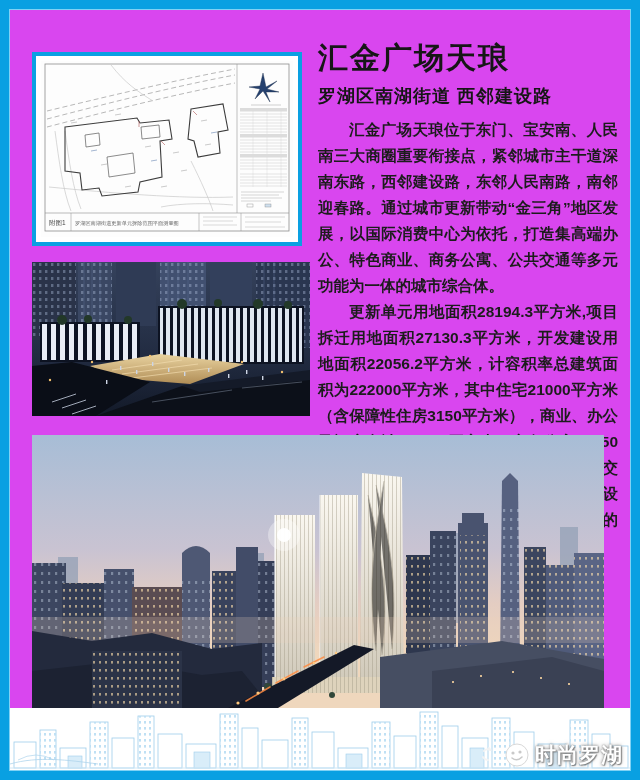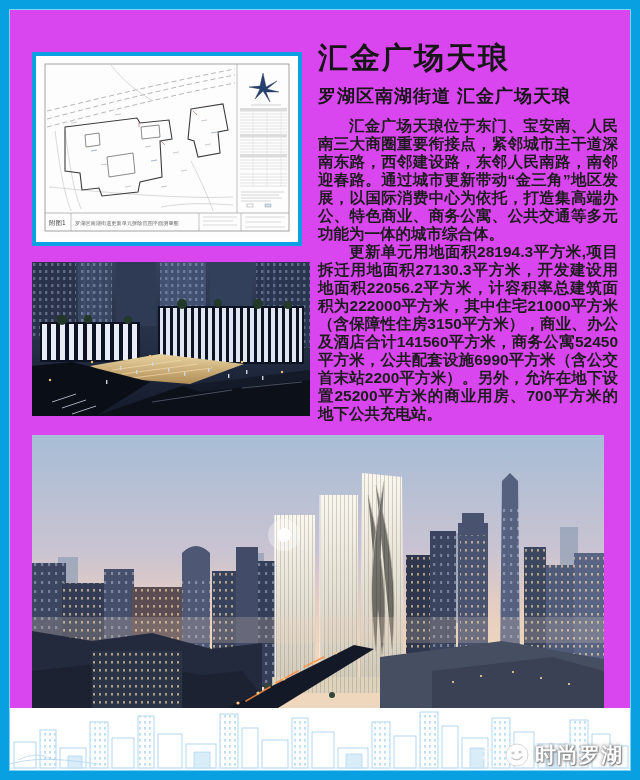--- a/index.html
+++ b/index.html
@@ -19,21 +19,21 @@
 
   .night-render{position:absolute;left:32px;top:262px;width:278px;height:154px;}
   .night-render svg{display:block;width:100%;height:100%;}
 
   .headline{position:absolute;left:318px;top:40px;width:302px;color:#161616;}
   .headline h1{margin:0;font-size:30px;line-height:36px;font-weight:700;letter-spacing:2px;}
   .headline h2{margin:9px 0 0 0;font-size:18px;line-height:22px;font-weight:700;letter-spacing:1px;}
 
   .article{
     position:absolute;left:318px;top:117px;width:300px;
-    font-size:15.5px;line-height:18px;color:#1c1c1c;text-align:justify;
+    font-size:15.5px;line-height:26px;color:#1c1c1c;text-align:justify;
     font-weight:600;
   }
   .article p{margin:0;text-indent:2em;}
 
   .main-render{position:absolute;left:32px;top:435px;width:572px;height:273px;}
   .main-render svg{display:block;width:100%;height:100%;}
 
   .footer-skyline{position:absolute;left:8px;top:708px;width:624px;height:63px;}
   .footer-skyline svg{display:block;width:100%;height:100%;}
 
@@ -166,21 +166,21 @@
         <line x1="162" y1="164" x2="196" y2="164"></line>
           <line x1="204" y1="156" x2="244" y2="156"></line>
         <line x1="204" y1="161" x2="240" y2="161"></line>
           <line x1="204" y1="166" x2="244" y2="166"></line>
       </g>
     </svg>
   </div>
 
   <div class="headline">
     <h1>汇金广场天琅</h1>
-    <h2>罗湖区南湖街道 汇金广场天琅</h2>
+    <h2>罗湖区南湖街道 西邻建设路</h2>
   </div>
 
   <div class="article">
     <p>汇金广场天琅位于东门、宝安南、人民南三大商圈重要衔接点，紧邻城市主干道深南东路，西邻建设路，东邻人民南路，南邻迎春路。通过城市更新带动“金三角”地区发展，以国际消费中心为依托，打造集高端办公、特色商业、商务公寓、公共交通等多元功能为一体的城市综合体。</p>
     <p>更新单元用地面积28194.3平方米,项目拆迁用地面积27130.3平方米，开发建设用地面积22056.2平方米，计容积率总建筑面积为222000平方米，其中住宅21000平方米（含保障性住房3150平方米），商业、办公及酒店合计141560平方米，商务公寓52450平方米，公共配套设施6990平方米（含公交首末站2200平方米）。另外，允许在地下设置25200平方米的商业用房、700平方米的地下公共充电站。</p>
   </div>
 
   <div class="night-render">
     <svg viewBox="0 0 278 154">
       <defs>

